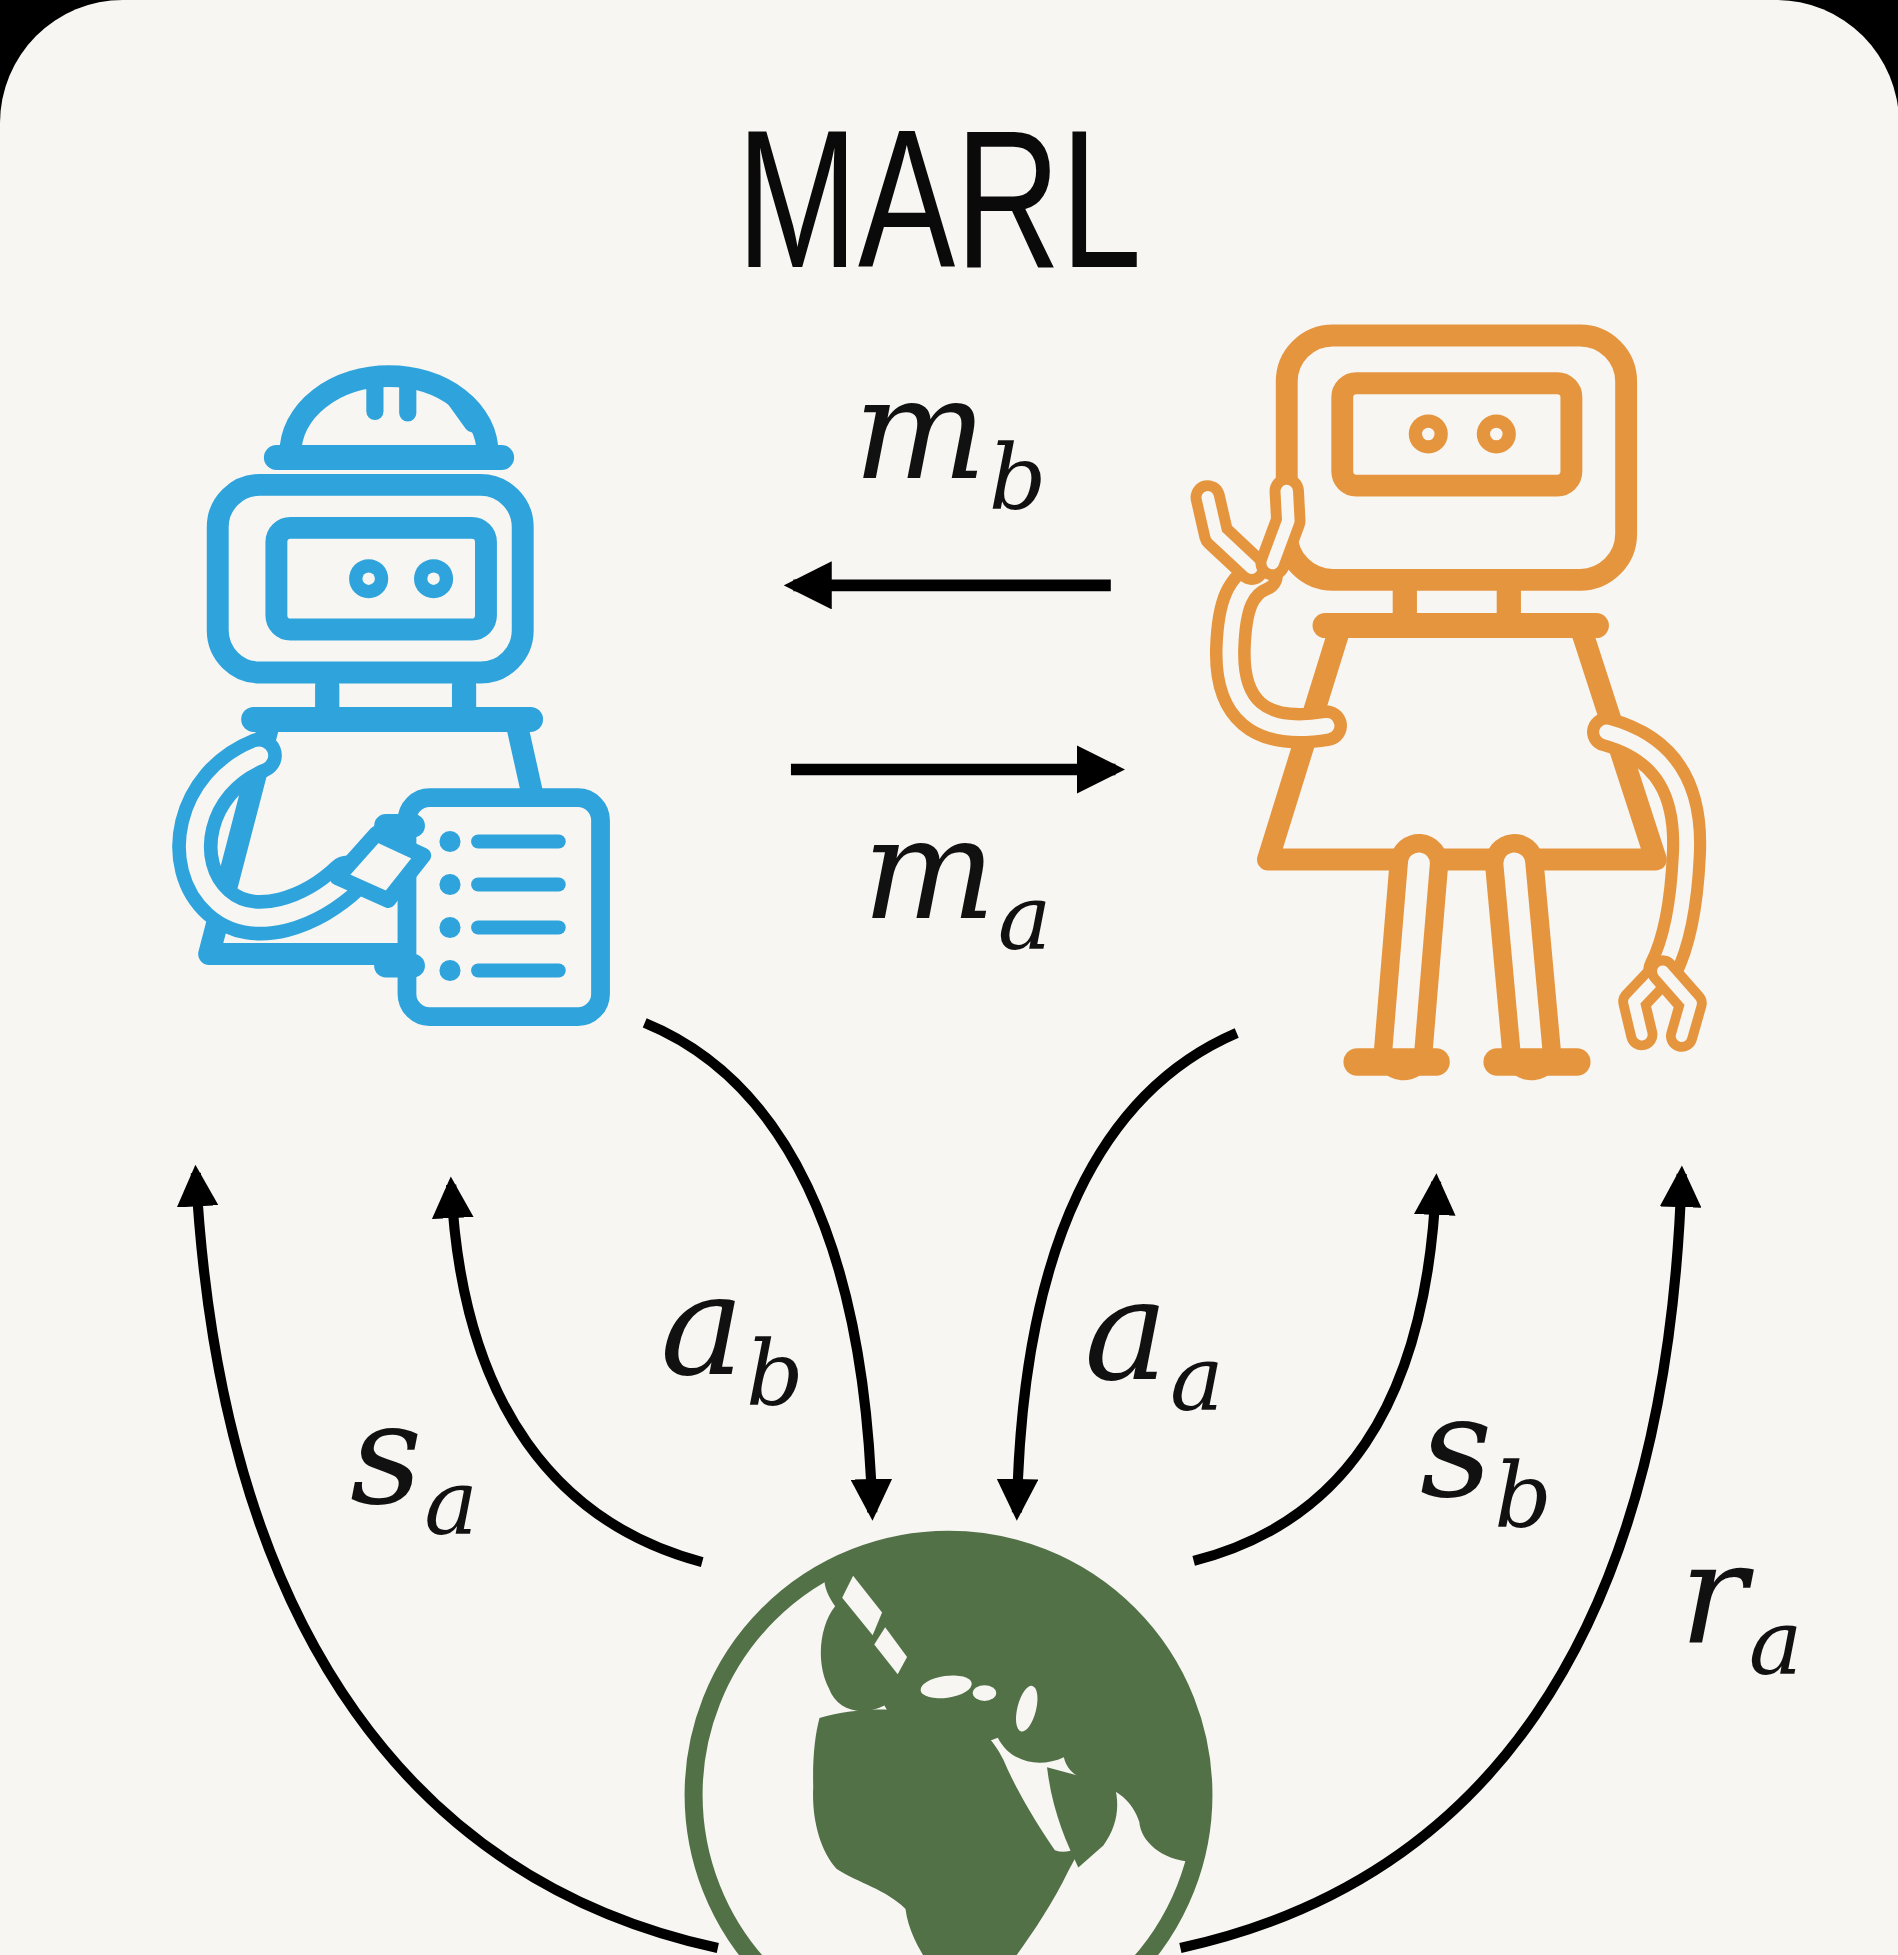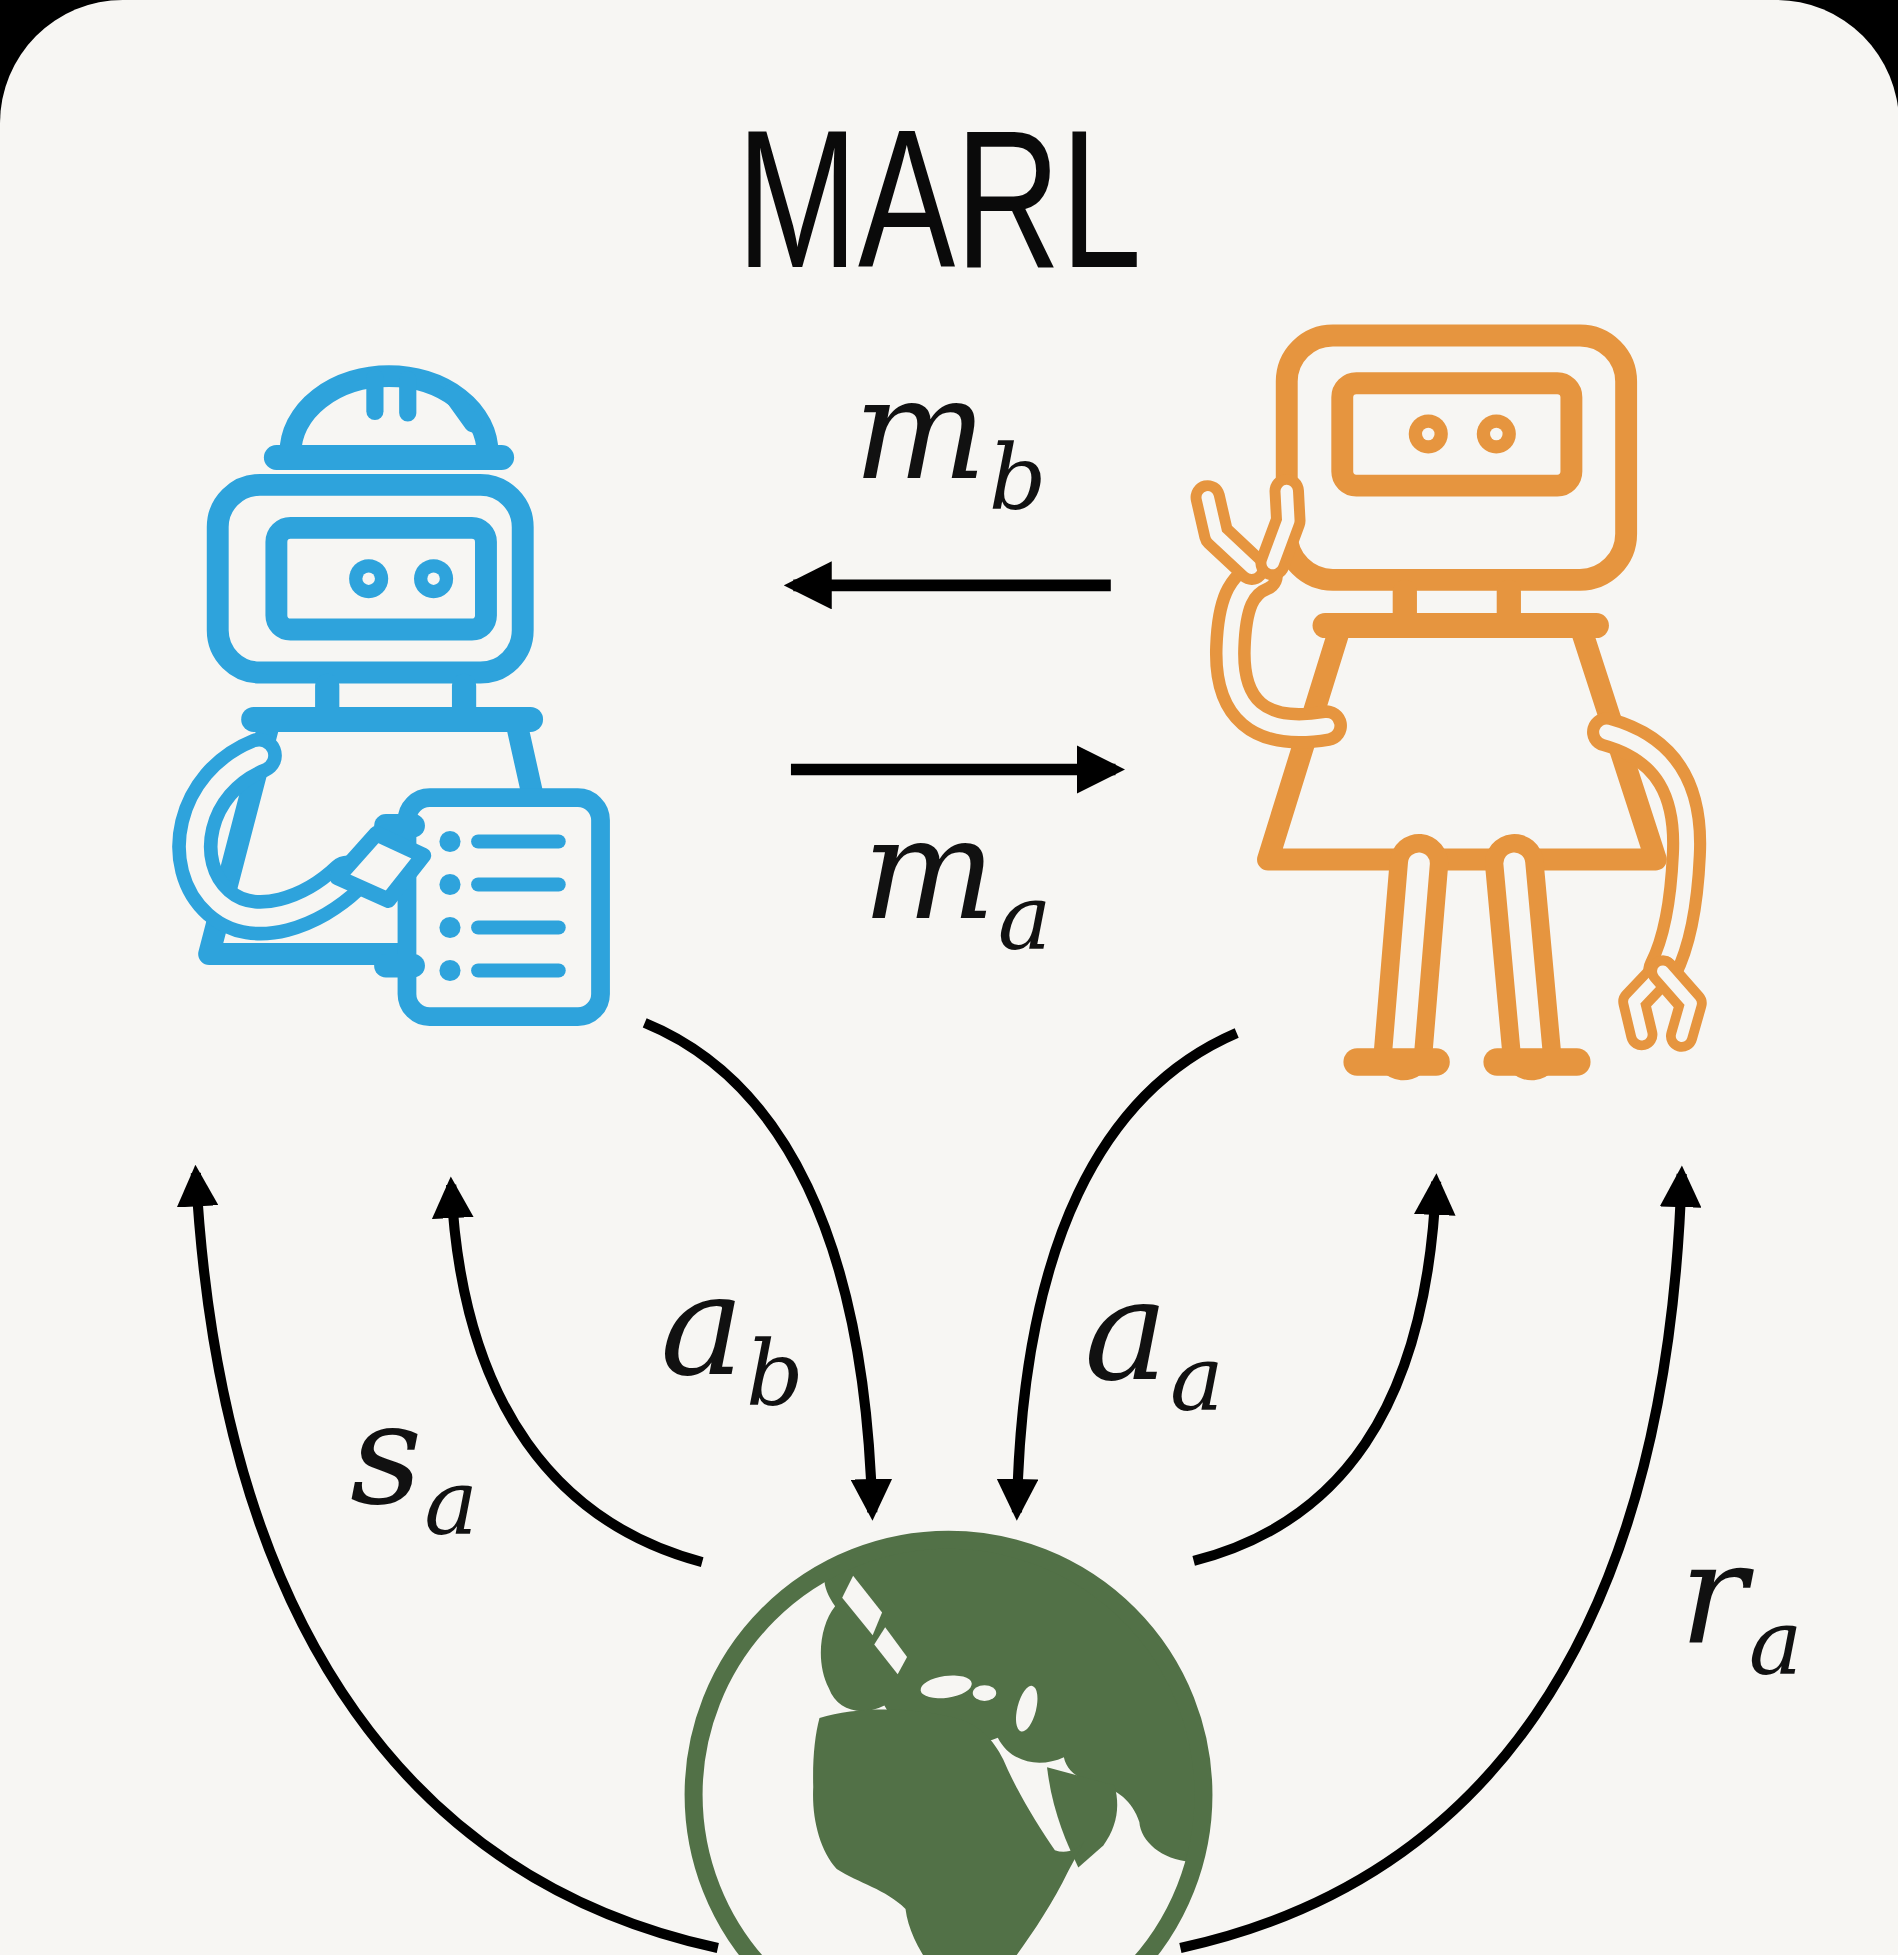--- a/index.html
+++ b/index.html
@@ -166,19 +166,22 @@
     </div>
     <div class="lbl" style="left:957px;top:881px;">
       <span>m</span><span class="sub">a</span>
     </div>
     <div class="lbl" style="left:414px;top:1466px;">
       <span>s</span><span class="sub">a</span>
     </div>
     <div class="lbl" style="left:1154px;top:1342px;">
       <span>a</span><span class="sub">a</span>
     </div>
+    <div class="lbl" style="left:1486px;top:1459px;">
+      <span>s</span><span class="sub">b</span>
+    </div>
     <div class="lbl" style="left:1741px;top:1606px;">
       <span>r</span><span class="sub">a</span>
     </div>
 
   </div>
 </div>
 
 
 </body></html>

